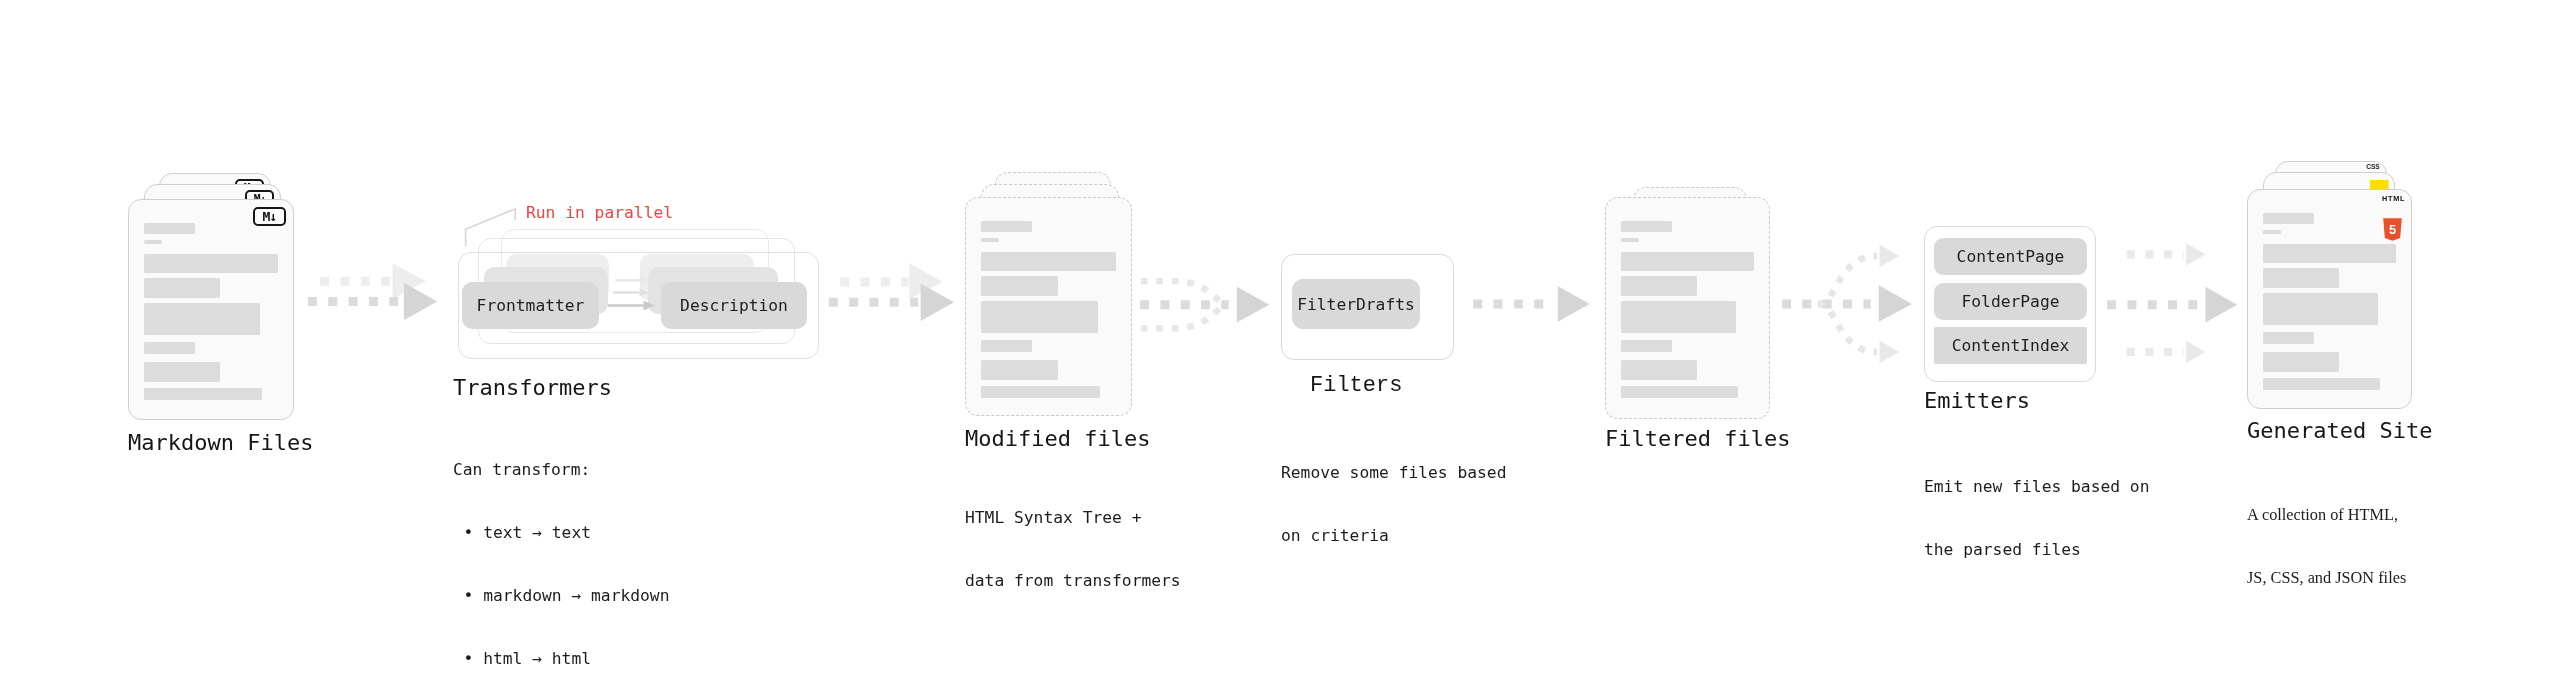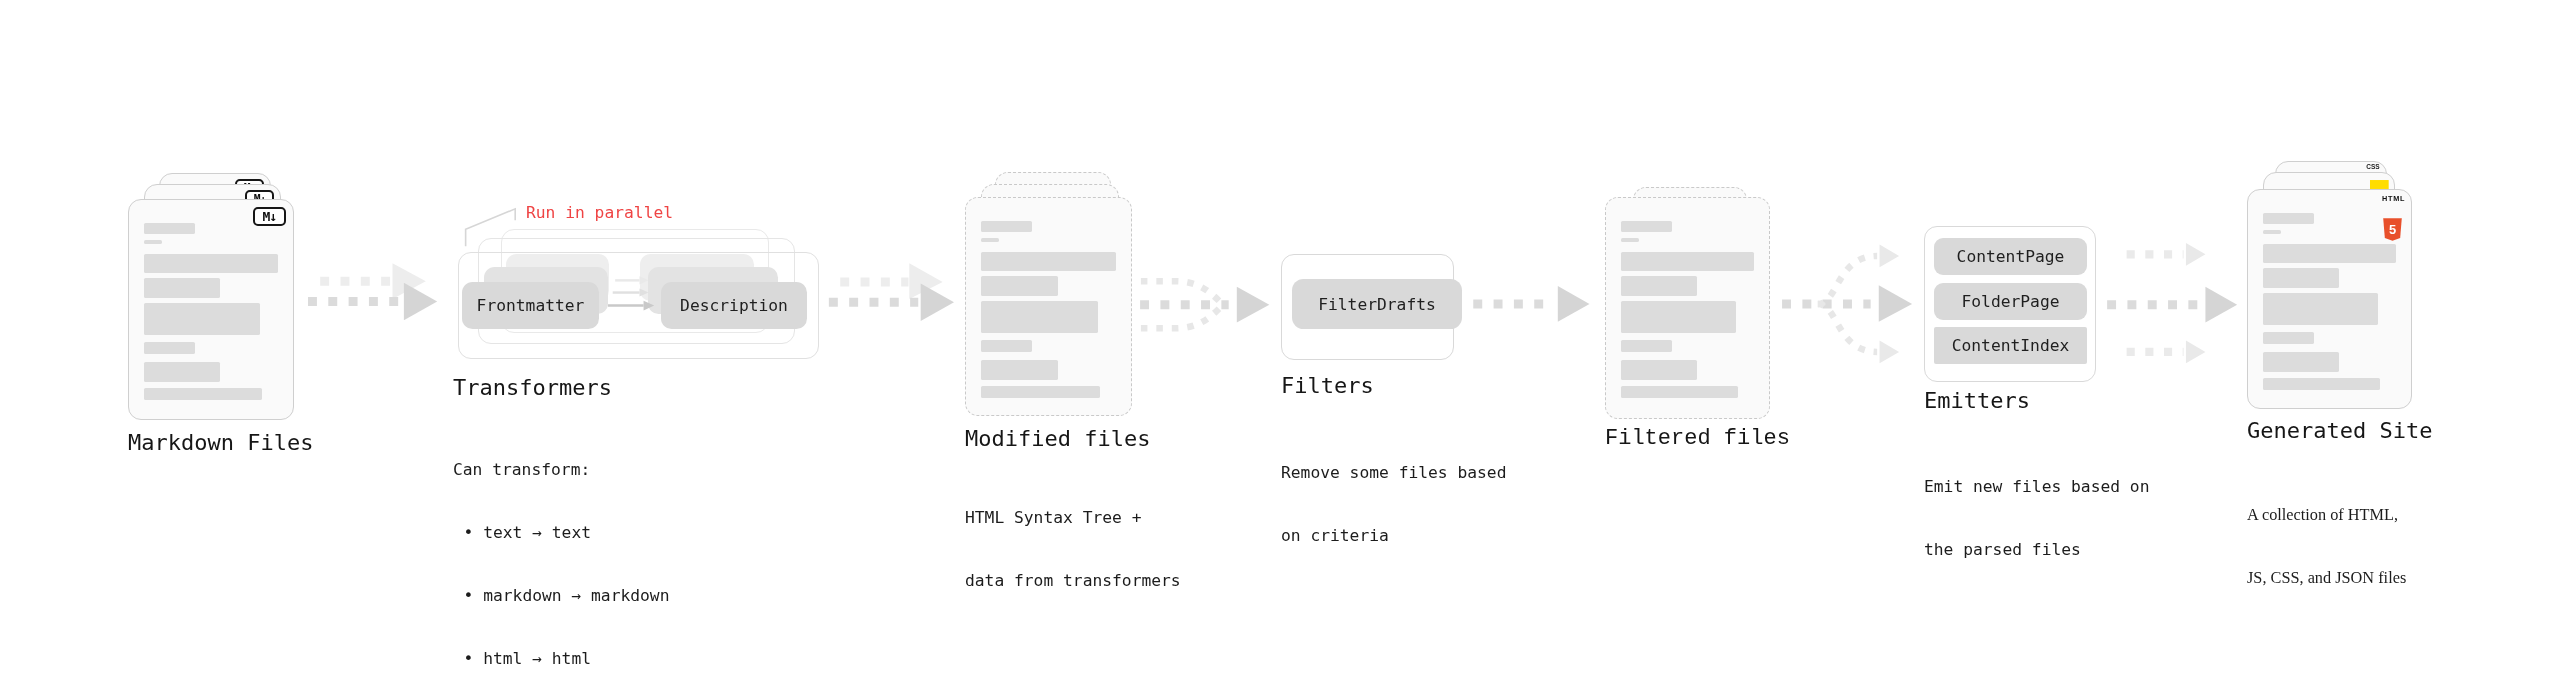--- a/index.html
+++ b/index.html
@@ -121,41 +121,41 @@
       <div class="bar b8"></div>
     </div>
   </div>
   <div class="label" style="left:965px;top:426px;">Modified files</div>
   <div class="desc" style="left:965px;top:465px;">
     <div>HTML Syntax Tree +</div>
     <div>data from transformers</div>
   </div>
 
   <div class="panel" style="left:1281px;top:254px;width:173px;height:106px;"></div>
-  <div class="pill" style="left:1292px;top:279px;width:170px;height:50px;border-radius:11.4px;">FilterDrafts</div>
-  <div class="label" style="left:1281px;top:373px;">Filters</div>
+  <div class="pill" style="left:1292px;top:279px;width:128px;height:50px;border-radius:11.4px;">FilterDrafts</div>
+  <div class="label" style="left:1310px;top:373px;font-family:Liberation Mono, monospace;">Filters</div>
   <div class="desc" style="left:1281px;top:420px;">
     <div>Remove some files based</div>
     <div>on criteria</div>
   </div>
 
   <div class="doc dashed" style="left:1633px;top:187px;width:114px;height:81px;"></div>
   <div class="doc dashed" style="left:1605px;top:197px;width:165px;height:222px;">
     <div class="bars">
       <div class="bar b1"></div>
       <div class="bar b2"></div>
       <div class="bar b3"></div>
       <div class="bar b4"></div>
       <div class="bar b5"></div>
       <div class="bar b6"></div>
       <div class="bar b7"></div>
       <div class="bar b8"></div>
     </div>
   </div>
-  <div class="label" style="left:1605px;top:426px;font-family:Liberation Mono, monospace;">Filtered files</div>
+  <div class="label" style="left:1605px;top:426px;">Filtered files</div>
 
   <div class="panel" style="left:1924px;top:226px;width:172px;height:156px;"></div>
   <div class="pill" style="left:1934px;top:238px;width:153px;height:37px;border-radius:9px;">ContentPage</div>
   <div class="pill" style="left:1934px;top:283px;width:153px;height:37px;border-radius:9px;">FolderPage</div>
   <div class="pill" style="left:1934px;top:327px;width:153px;height:37px;border-radius:2px;">ContentIndex</div>
   <div class="label" style="left:1924px;top:388px;">Emitters</div>
   <div class="desc" style="left:1924px;top:434px;">
     <div>Emit new files based on</div>
     <div>the parsed files</div>
   </div>

